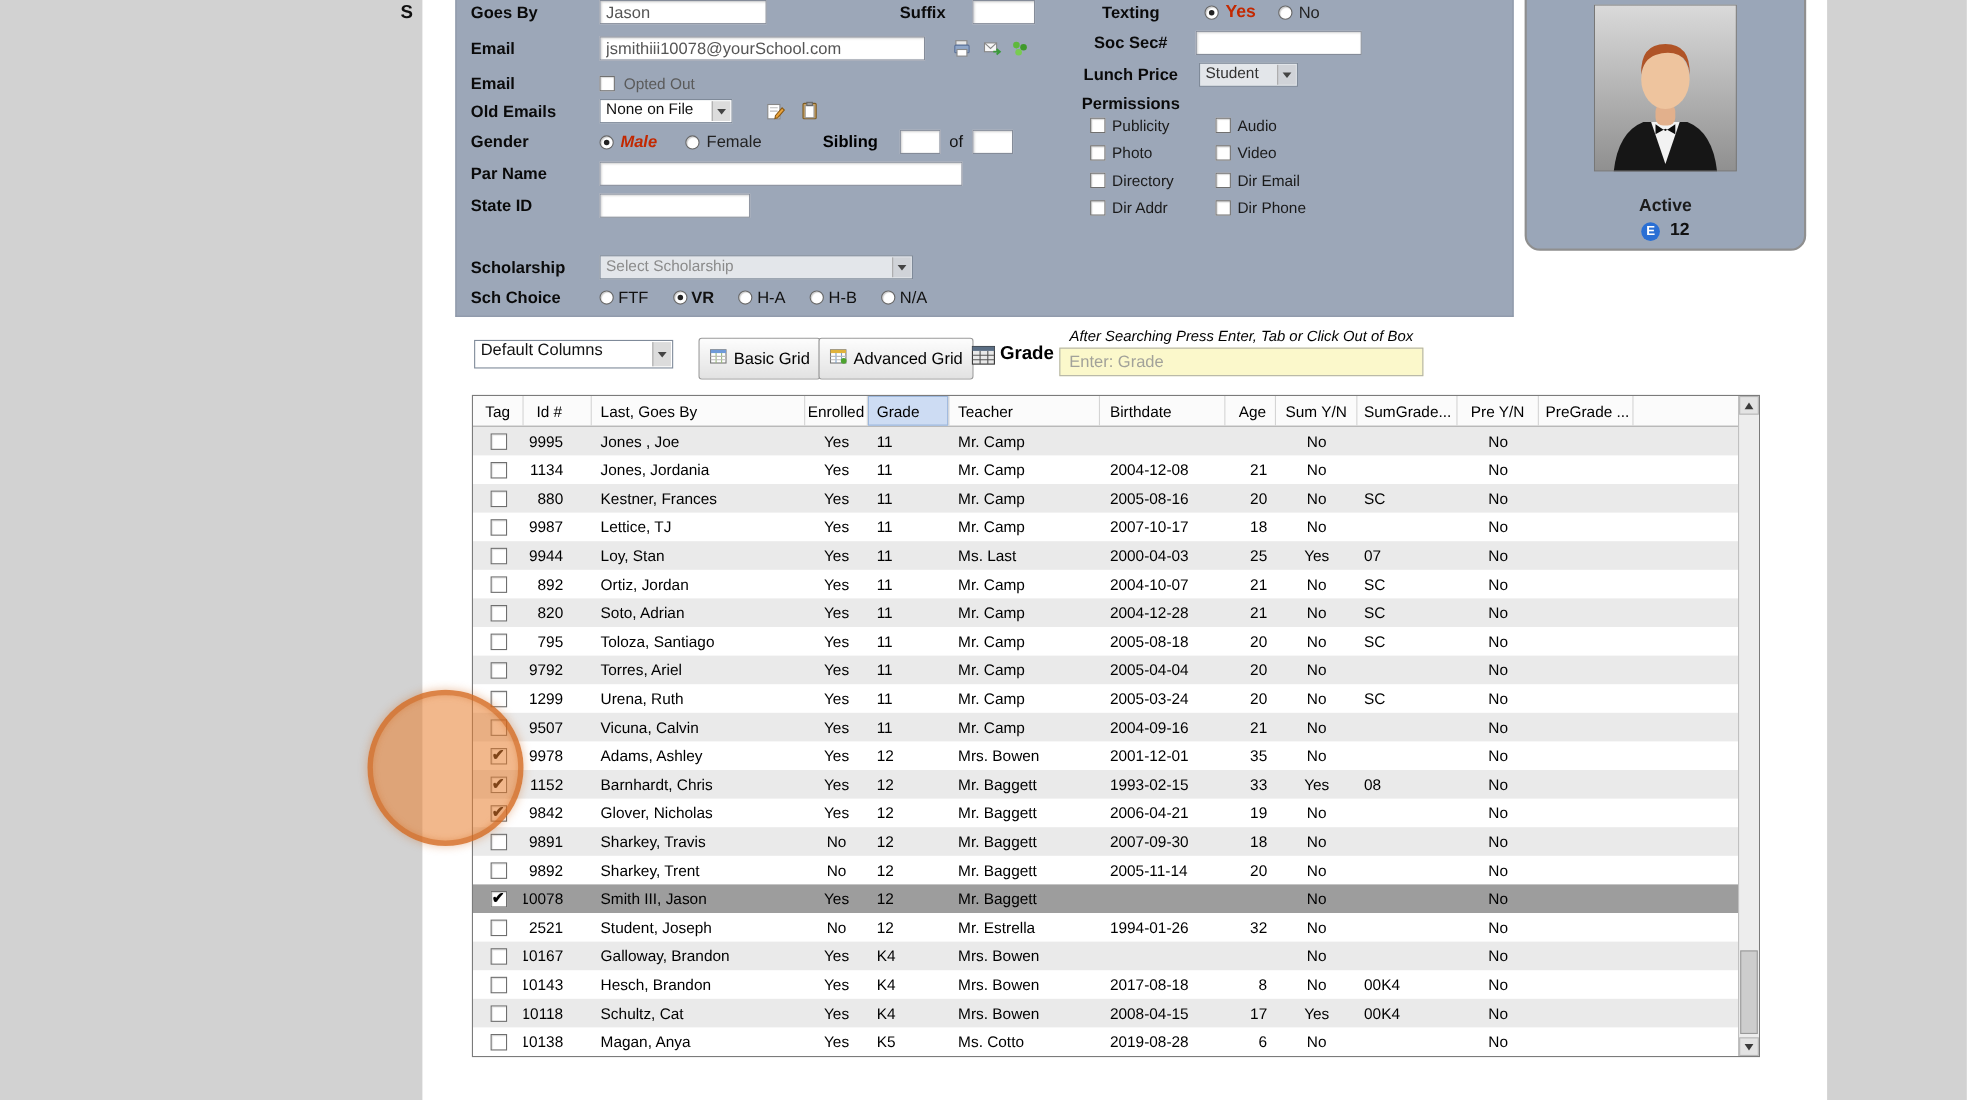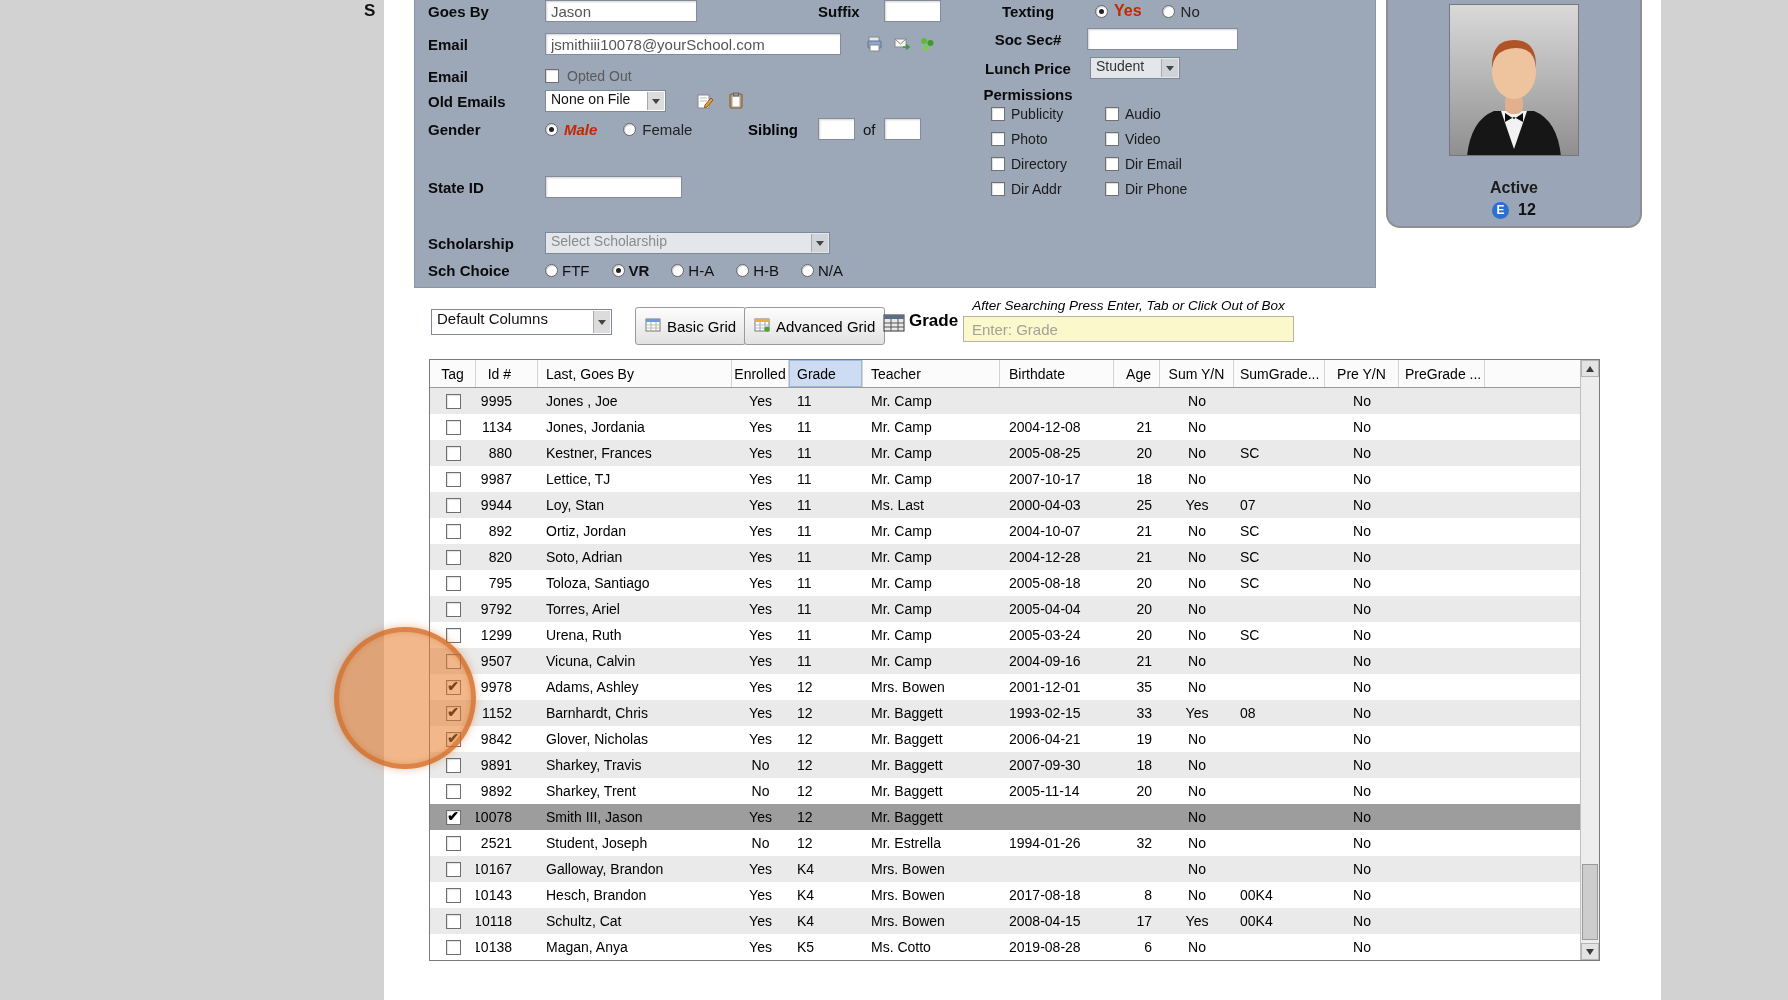--- a/index.html
+++ b/index.html
@@ -195,20 +195,24 @@
     <span class="radio on"></span>
     <span class="sel-red" style="margin:0 0 0 6px; font-size:15px;font-style:italic;">Male</span>
     <span class="radio" style="margin-left:26px;"></span>
     <span style="margin-left:6px; font-size:15px; color:#222;">Female</span>
     <span style="position:absolute; left:320px; font-weight:bold; font-size:15px;">Sibling</span>
     <input class="tinput" style="position: absolute; left: 390px; width: 37px;">
     <span style="position:absolute; left:435px; font-size:15px; color:#111;">of</span>
     <input class="tinput" style="position: absolute; left: 456px; width: 37px;">
   </div>
 
+  <div class="frow" style="top:145px;">
+    <span class="flabel">Par Name</span>
+    <input class="tinput" style="width: 330px;">
+  </div>
 
   <div class="frow" style="top:174px;">
     <span class="flabel">State ID</span>
     <input class="tinput" style="width: 137px;">
   </div>
 
 
   <div class="frow" style="top:230px;">
     <span class="flabel">Scholarship</span>
     <span class="fakeselect disabled" style="width:285px;">
@@ -432,21 +436,21 @@
       </div>
       <div class="grow">
         <div class="gcell c-tag">
           <span class="gcb"></span>
         </div>
         <div class="gcell c-id">880</div>
         <div class="gcell c-name">Kestner, Frances</div>
         <div class="gcell c-enr">Yes</div>
         <div class="gcell c-grade">11</div>
         <div class="gcell c-teach">Mr. Camp</div>
-        <div class="gcell c-bday">2005-08-25</div>
+        <div class="gcell c-bday">2005-08-16</div>
         <div class="gcell c-age">20</div>
         <div class="gcell c-sum">No</div>
         <div class="gcell c-sumg">SC</div>
         <div class="gcell c-pre">No</div>
         <div class="gcell c-preg"></div>
         <div class="gcell c-fill"></div>
       </div>
       <div class="grow">
         <div class="gcell c-tag">
           <span class="gcb"></span>

